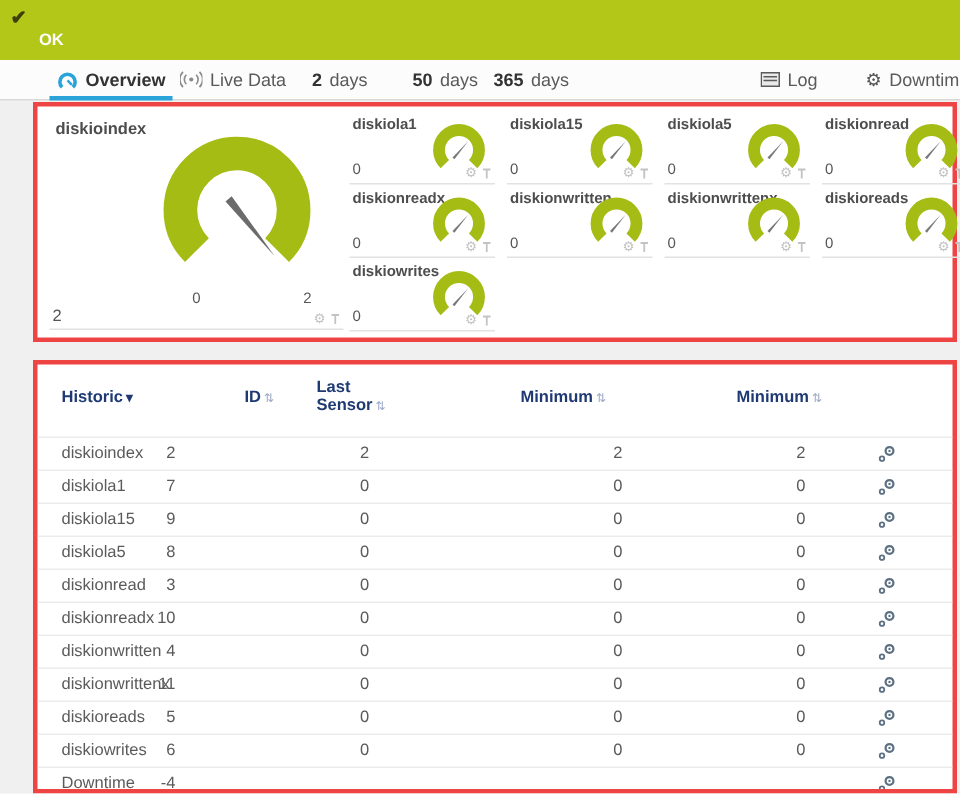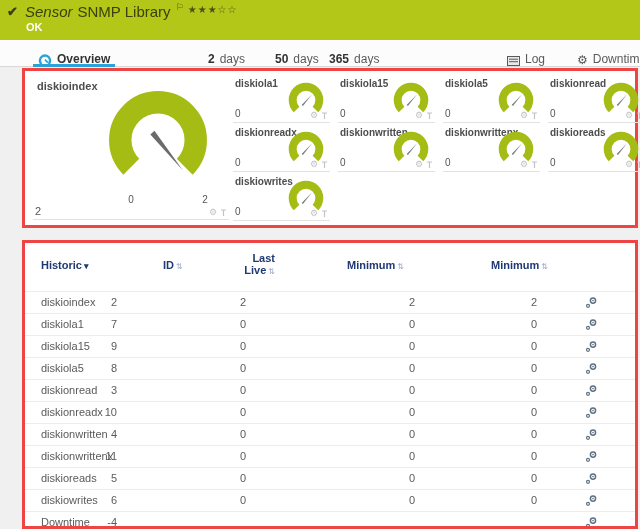--- a/index.html
+++ b/index.html
@@ -11,21 +11,21 @@
   .topbar{position:absolute;left:0;top:0;width:640px;height:40px;background:#b2c717}
   .check{position:absolute;left:7px;top:4px;font-size:13px;font-weight:bold;color:#3b400c}
   .title-line{position:absolute;left:25px;top:2px;font-size:15px;color:#3b400c;white-space:nowrap}
   .kind{font-style:italic;margin-right:5px}
   .flag{font-size:9px;vertical-align:7px;margin-left:5px;color:#4b511a}
   .stars{font-size:10px;vertical-align:4px;margin-left:4px;color:#4b511a;letter-spacing:1px}
   .status-ok{position:absolute;left:26px;top:21px;font-size:11px;font-weight:bold;color:#fff}
 
   
   .tabs{position:absolute;left:0;top:40px;width:640px;height:27px;background:#fcfcfc;border-bottom:1px solid #d8d8d8}
-  .tab{position:absolute;top:0;height:26px;display:flex;align-items:flex-end;gap:5px;font-size:12px;color:#5a5a5a;cursor:pointer;white-space:nowrap}
+  .tab{position:absolute;top:0;height:26px;display:flex;align-items:center;gap:5px;font-size:12px;color:#5a5a5a;cursor:pointer;white-space:nowrap}
   .tab .num{font-weight:bold;color:#333}
   .tab.active{font-weight:bold;color:#333}
   .tab.active::after{content:"";position:absolute;left:-5px;right:-5px;bottom:-1px;height:3px;background:#2aa3d8}
   .tab-overview{left:38px}.tab-live{left:120px}.tab-d2{left:208px}.tab-d30{left:275px}
   .tab-d365{left:329px}.tab-historic{left:410px}.tab-log{left:507px}.tab-settings{left:577px}
   .gear-glyph{font-size:12px;color:#555;line-height:1}
 
   
   .card{position:absolute;background:#fff;border:3px solid #ef4444}
   .card-gauges{left:22px;top:68px;width:616px;height:160px}
@@ -46,54 +46,59 @@
   .scale-min{position:absolute;left:88px;bottom:14px;width:20px;text-align:center;font-size:10px;color:#555}
   .scale-max{position:absolute;left:162px;bottom:14px;width:20px;text-align:center;font-size:10px;color:#555}
   .tile-icons{position:absolute;right:2px;bottom:2px;display:flex;align-items:center;gap:3px}
   .mini-gear{font-size:9px;color:#c3c3c3;line-height:1}
 
   
   .thead{position:relative;height:48px}
   .th{position:absolute;font-size:11px;font-weight:bold;color:#1f3a73;white-space:nowrap}
   .th-channel{left:16px;top:16px}
   .th-id{left:138px;top:16px}
-  .th-last{left:186px;top:9px;width:64px;text-align:right;line-height:12px}
+  .th-last{left:186px;top:9px;width:64px;text-align:left;line-height:12px}
   .th-min{left:322px;top:16px}
   .th-max{left:466px;top:16px}
   .sort{font-size:8px;color:#9aa7c4;margin-left:2px;font-weight:normal}
   .caret{font-size:9px;color:#1f3a73;margin-left:2px}
   .trow{position:relative;height:22px;border-top:1px solid #ececec;font-size:11px;color:#5a5a5a}
   .td{position:absolute;top:0;line-height:21px;white-space:nowrap}
   .td-channel{left:16px}
   .td-id{left:40px;width:52px;text-align:right}
   .td-last{left:215px}
   .td-min{left:340px;width:50px;text-align:right}
   .td-max{left:462px;width:50px;text-align:right}
   .td-gear{left:560px;top:4px;line-height:0}
 </style>
 </head>
 <body>
 
 <div class="page">
 
   <div class="topbar">
     <span class="check">✔</span>
-    <div class="title-line">
-      <span class="kind">Sensor</span><span>SNMP Library</span><span class="flag">⚐</span><span class="stars"><span>★★★</span><span>☆☆</span></span>
-    </div>
     <div class="status-ok">OK</div>
   </div>
 
   <div class="tabs">
     <div class="tab tab-overview active">
       <svg width="14" height="13" viewBox="0 0 14 13">
           <path d="M3.4 11.2 A5.1 5.1 0 1 1 10.6 11.2" fill="none" stroke="#2aa3d8" stroke-width="2.4"></path>
           <line x1="7" y1="6.6" x2="9.9" y2="9.6" stroke="#2aa3d8" stroke-width="1.6"></line>
         </svg>
       <span>Overview</span>
+    </div>
+    <div class="tab tab-live">
+      <svg width="15" height="12" viewBox="0 0 15 12">
+          <circle cx="7.5" cy="6" r="1.4" fill="#8a8a8a"></circle>
+          <path d="M4.2 2.8 a4.6 4.6 0 0 0 0 6.4 M10.8 2.8 a4.6 4.6 0 0 1 0 6.4" fill="none" stroke="#8a8a8a" stroke-width="1.1"></path>
+          <path d="M2 .9 a7.2 7.2 0 0 0 0 10.2 M13 .9 a7.2 7.2 0 0 1 0 10.2" fill="none" stroke="#8a8a8a" stroke-width="1.1"></path>
+        </svg>
+      <span>Live Data</span>
     </div>
     <div class="tab tab-d2">
       <span class="num">2</span>
         <span>days</span>
     </div>
     <div class="tab tab-d30">
       <span class="num">50</span>
         <span>days</span>
     </div>
     <div class="tab tab-d365">
@@ -266,21 +271,21 @@
             <path d="M1 1 H6 M3.5 1 V7" stroke="#c3c3c3" stroke-width="1.2" fill="none"></path>
           </svg>
         </div>
     </div>
   </div>
 
   <div class="card card-table">
     <div class="thead">
       <div class="th th-channel"><span>Historic</span><span class="caret">▾</span></div>
       <div class="th th-id"><span>ID</span><span class="sort">⇅</span></div>
-      <div class="th th-last"><span>Last</span><br><span>Live</span><span class="sort">⇅</span></div>
+      <div class="th th-last"><span>Last</span><br><span>Sensor</span><span class="sort">⇅</span></div>
       <div class="th th-min"><span>Minimum</span><span class="sort">⇅</span></div>
       <div class="th th-max"><span>Minimum</span><span class="sort">⇅</span></div>
     </div>
 
     <div class="trow">
       <span class="td td-channel">diskioindex</span>
       <span class="td td-id">2</span>
       <span class="td td-last">2</span>
       <span class="td td-min">2</span>
       <span class="td td-max">2</span>

